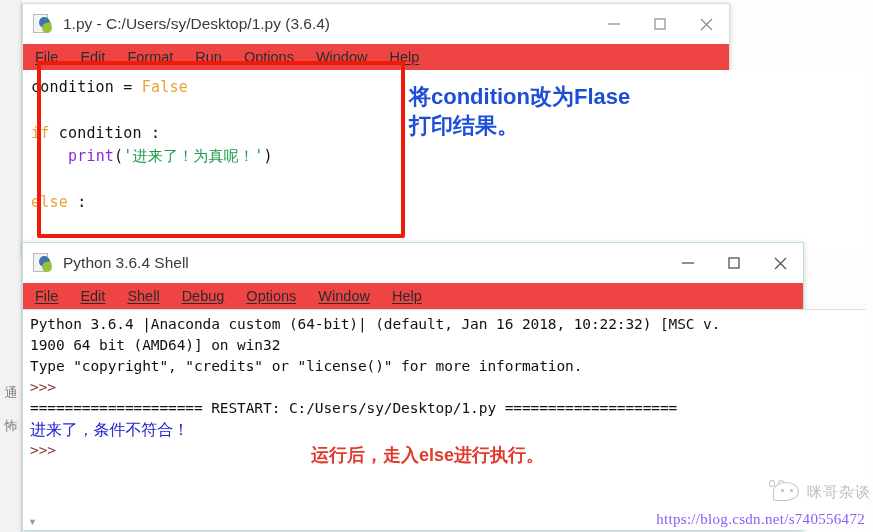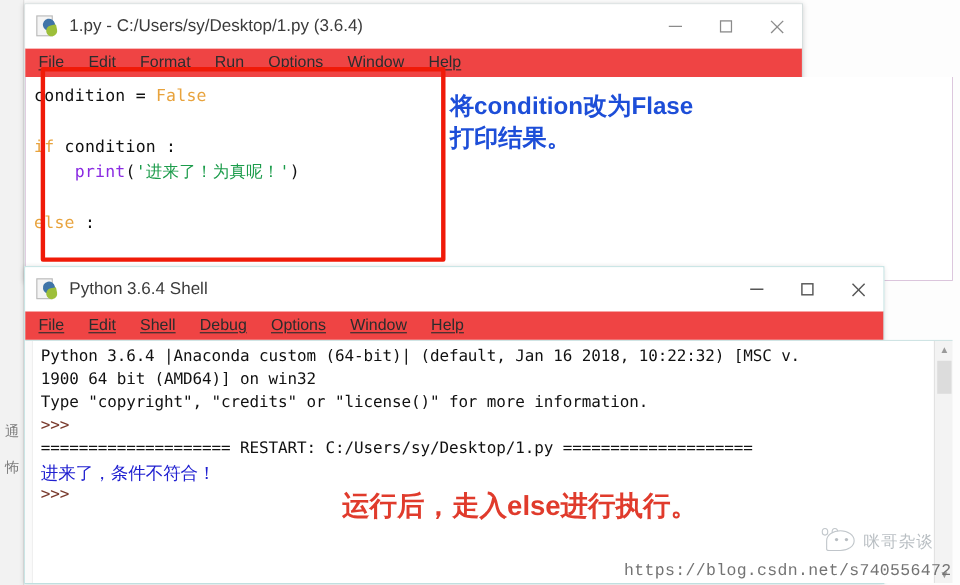--- a/index.html
+++ b/index.html
@@ -203,37 +203,38 @@
     font-weight: 700;
     line-height: 1.32;
     white-space: pre-line;
   }
   #annot-editor {
     left: 409px; top: 82px;
     font-size: 22px;
   }
   #annot-shell {
     left: 311px; top: 444px;
-    font-size: 25px;
+    font-size: 18px;
     color: #e03b2c;
   }
 
   
   #shell-window {
     left: 22px; top: 242px;
     width: 782px; height: 289px;
     border: 1px solid #bfe0e0;
   }
   #shell-body {
     position: absolute;
     left: 0; top: 66px;
     width: 843px; height: 221px;
     background: #ffffff;
     display: flex;
     border-top: 1px solid #cfe4e4;
+    flex-direction: column;
   }
   .shell-text {
     position: relative;
     flex: 1 1 auto;
     padding: 4px 0 0 7px;
     overflow: hidden;
   }
   .sh-line {
     font-family: "DejaVu Sans Mono", monospace;
     font-size: 14.5px;
@@ -242,21 +243,21 @@
     color: #111111;
     letter-spacing: -.1px;
   }
   .sh-prompt { color: #7a3b2e; }
   .sh-restart { color: #111111; }
   .sh-out-blue { color: #2020d0; font-family: "DejaVu Sans", sans-serif; font-size: 16px; }
 
   
   #watermark {
     position: absolute;
-    right: 24px; bottom: 28px;
+    right: 2px; bottom: 28px;
     display: flex;
     align-items: center;
     gap: 6px;
     opacity: .62;
   }
   #watermark .wm-logo {
     position: relative;
     width: 34px; height: 24px;
   }
   #watermark .wm-logo .bub {
@@ -285,22 +286,22 @@
   #watermark .wm-name {
     font-size: 15px;
     color: #8e979e;
     font-family: "DejaVu Sans", sans-serif;
     letter-spacing: 1px;
   }
   #csdn-url {
     position: absolute;
     right: 8px; bottom: 4px;
     font-size: 15px;
-    color: #737373;
-    font-family: Liberation Mono, monospace;
+    color: #8b5cf6;
+    font-family: Liberation Serif, serif;
     letter-spacing: .3px;
     white-space: nowrap;
   }
 </style>
 </head>
 <body>
 
 <div id="root">
 
   <div class="page-bg"></div>

